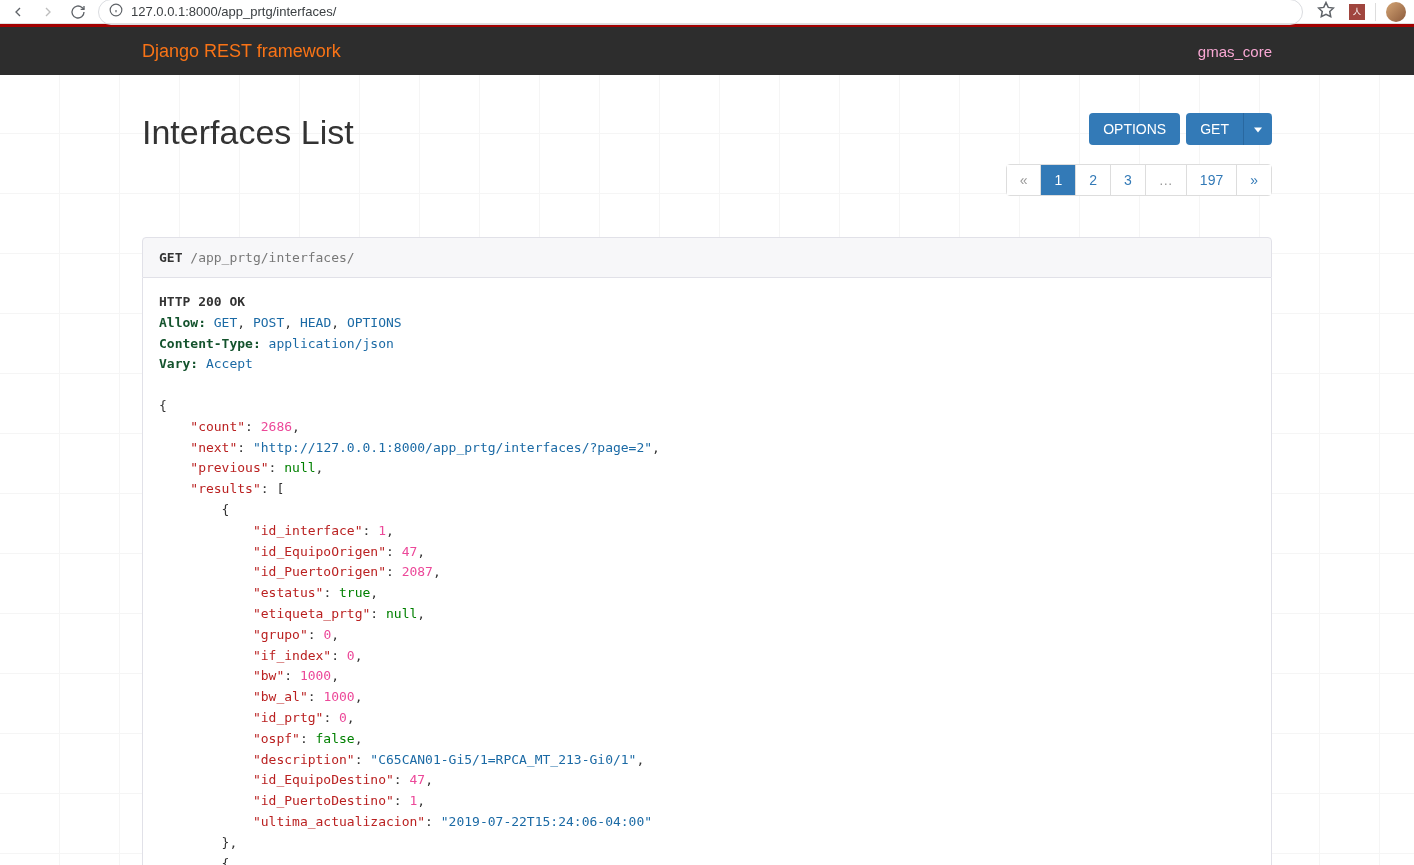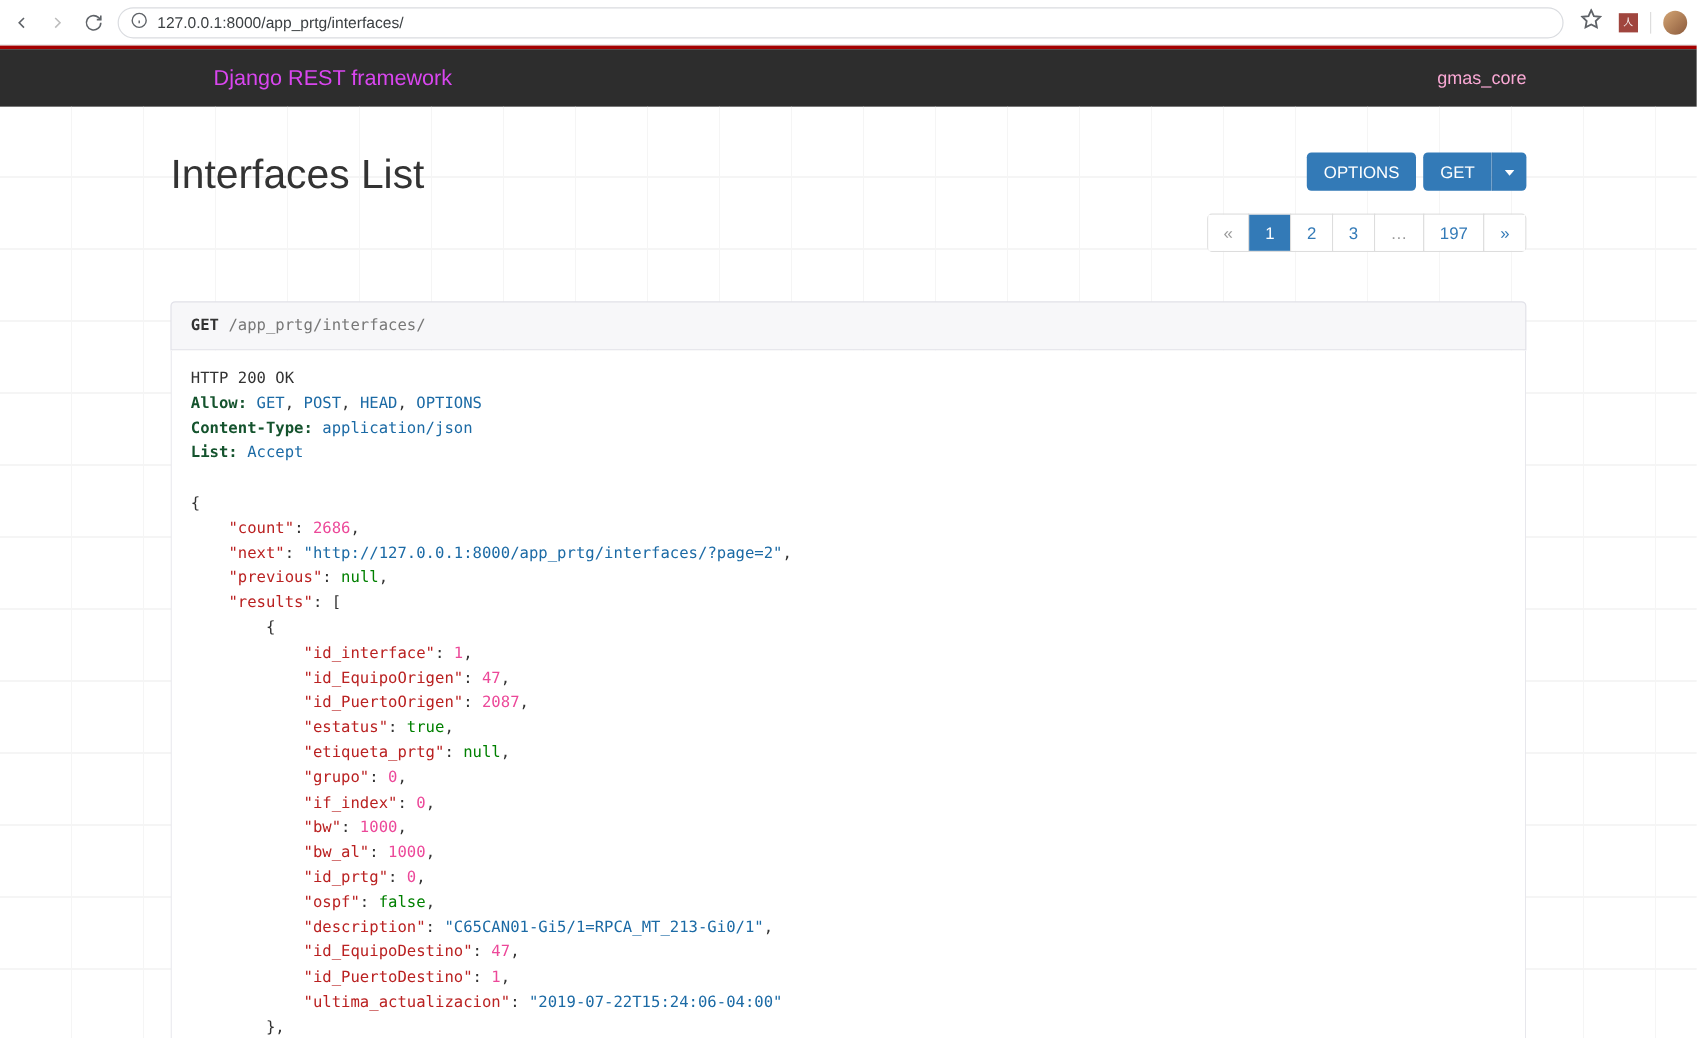--- a/index.html
+++ b/index.html
@@ -1,30 +1,30 @@
 <!DOCTYPE html>
 <html><head>
 <meta charset="utf-8">
 <style>
 * { margin: 0; padding: 0; box-sizing: border-box; }
 body { font-family: -apple-system, BlinkMacSystemFont, "Segoe UI", Helvetica, Arial, sans-serif; background: #fff; }
 
-.browser-chrome { height: 38px; background: #fff; display: flex; align-items: center; padding: 0 8px; gap: 10px; border-bottom: 1px solid #e0e0e0; }
+.browser-chrome { height: 24px; background: #fff; display: flex; align-items: center; padding: 0 8px; gap: 10px; border-bottom: 1px solid #e0e0e0; }
 .nav-btn { width: 20px; height: 20px; display: flex; align-items: center; justify-content: center; color: #5f6368; cursor: pointer; }
 .nav-btn.disabled { color: #bdbdbd; }
 .url-bar { flex: 1; height: 26px; border: 1px solid #dadce0; border-radius: 14px; display: flex; align-items: center; padding: 0 10px; font-size: 13px; color: #3c4043; gap: 8px; }
 .url-info-icon { color: #5f6368; }
 .chrome-icon { color: #5f6368; margin: 0 4px; }
 .pdf-icon { width: 16px; height: 16px; background: #A0453E; color: #fff; font-size: 8px; display: flex; align-items: center; justify-content: center; }
 .avatar { width: 20px; height: 20px; border-radius: 50%; background: linear-gradient(135deg, #d4a574, #8b5a3c); }
 
 .red-stripe { height: 3px; background: #a30000; }
 .navbar { height: 48px; background: #2d2d2d; display: flex; align-items: center; padding: 0 0; }
 .navbar-inner { width: 1130px; margin: 0 auto; display: flex; align-items: center; justify-content: space-between; }
-.navbar-brand { color: #d946ef; font-size: 18px; font-weight: 400; margin-left: 36px; }
+.navbar-brand { color: #f97316; font-size: 18px; font-weight: 400; }
 .navbar-user { color: #f9a8d4; font-size: 15px; }
 
 .content-bg { background: #fff; background-image: repeating-linear-gradient(90deg, transparent, transparent 59px, #f5f5f5 59px, #f5f5f5 60px), repeating-linear-gradient(0deg, transparent, transparent 59px, #f5f5f5 59px, #f5f5f5 60px); min-height: calc(865px - 85px); padding-top: 18px; }
 .container { width: 1130px; margin: 0 auto; }
 
 .breadcrumb { background: #f5f5f5; border: 1px solid #e3e3e3; border-radius: 4px; padding: 10px 16px; font-size: 14px; color: #777; }
 .breadcrumb a { color: #a30000; text-decoration: none; }
 .breadcrumb .sep { color: #ccc; padding: 0 6px; }
 
 .page-header { display: flex; align-items: flex-start; justify-content: space-between; margin: 20px 0 12px; }
@@ -48,21 +48,21 @@
 .request-info .method { font-weight: bold; color: #333; }
 .request-info .path { color: #777; }
 
 .response-info { background: #fff; border: 1px solid #e1e1e8; border-top: none; border-radius: 0 0 4px 4px; padding: 14px 16px; font-family: "Menlo", "Consolas", monospace; font-size: 13px; color: #333; line-height: 1.6; white-space: pre; overflow-x: auto; }
 .hl-str { color: #ba2121; }
 .hl-strv { color: #1b6aa5; }
 .hl-num { color: #ec4899; }
 .hl-kw { color: #008000; }
 .hl-hdrk { font-weight: bold; color: #14532d; }
 .hl-hdrv { color: #1b6aa5; }
-.hl-head { font-weight: normal; }
+.hl-head { font-weight: bold; }
 </style>
 </head>
 <body>
 
 <div class="browser-chrome">
   <div class="nav-btn">
     <svg width="16" height="16" viewBox="0 0 24 24" fill="none" stroke="currentColor" stroke-width="2">
         <polyline points="15 18 9 12 15 6"></polyline>
       </svg>
   </div>
@@ -153,21 +153,21 @@
         </ul>
     </div>
 
     <div class="request-info">
       <span class="method">GET</span> <span class="path">/app_prtg/interfaces/</span>
     </div>
 
     <div class="response-info" id="response-body"><span class="hl-head">HTTP 200 OK</span>
 <span class="hl-hdrk">Allow:</span> <span class="hl-hdrv">GET</span>, <span class="hl-hdrv">POST</span>, <span class="hl-hdrv">HEAD</span>, <span class="hl-hdrv">OPTIONS</span>
 <span class="hl-hdrk">Content-Type:</span> <span class="hl-hdrv">application/json</span>
-<span class="hl-hdrk">List:</span> <span class="hl-hdrv">Accept</span>
+<span class="hl-hdrk">Vary:</span> <span class="hl-hdrv">Accept</span>
 
 {
     <span class="hl-str">"count"</span>: <span class="hl-num">2686</span>,
     <span class="hl-str">"next"</span>: <span class="hl-strv">"http://127.0.0.1:8000/app_prtg/interfaces/?page=2"</span>,
     <span class="hl-str">"previous"</span>: <span class="hl-kw">null</span>,
     <span class="hl-str">"results"</span>: [
         {
             <span class="hl-str">"id_interface"</span>: <span class="hl-num">1</span>,
             <span class="hl-str">"id_EquipoOrigen"</span>: <span class="hl-num">47</span>,
             <span class="hl-str">"id_PuertoOrigen"</span>: <span class="hl-num">2087</span>,

